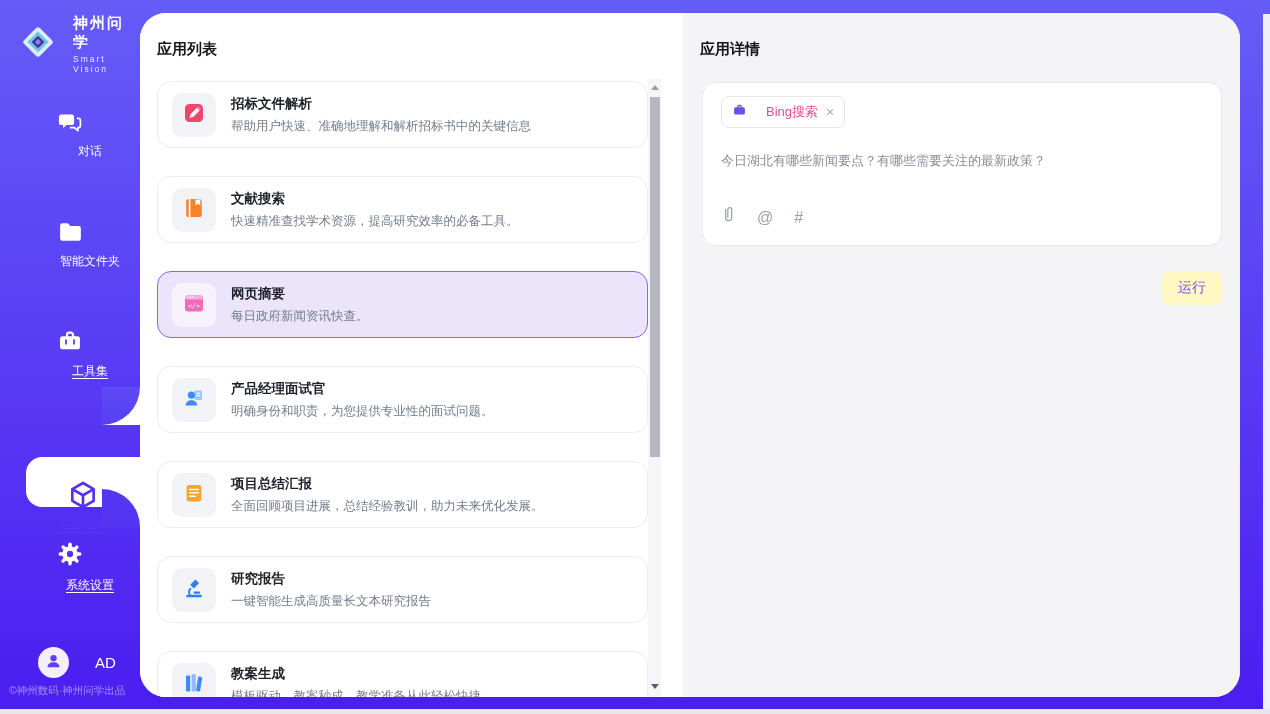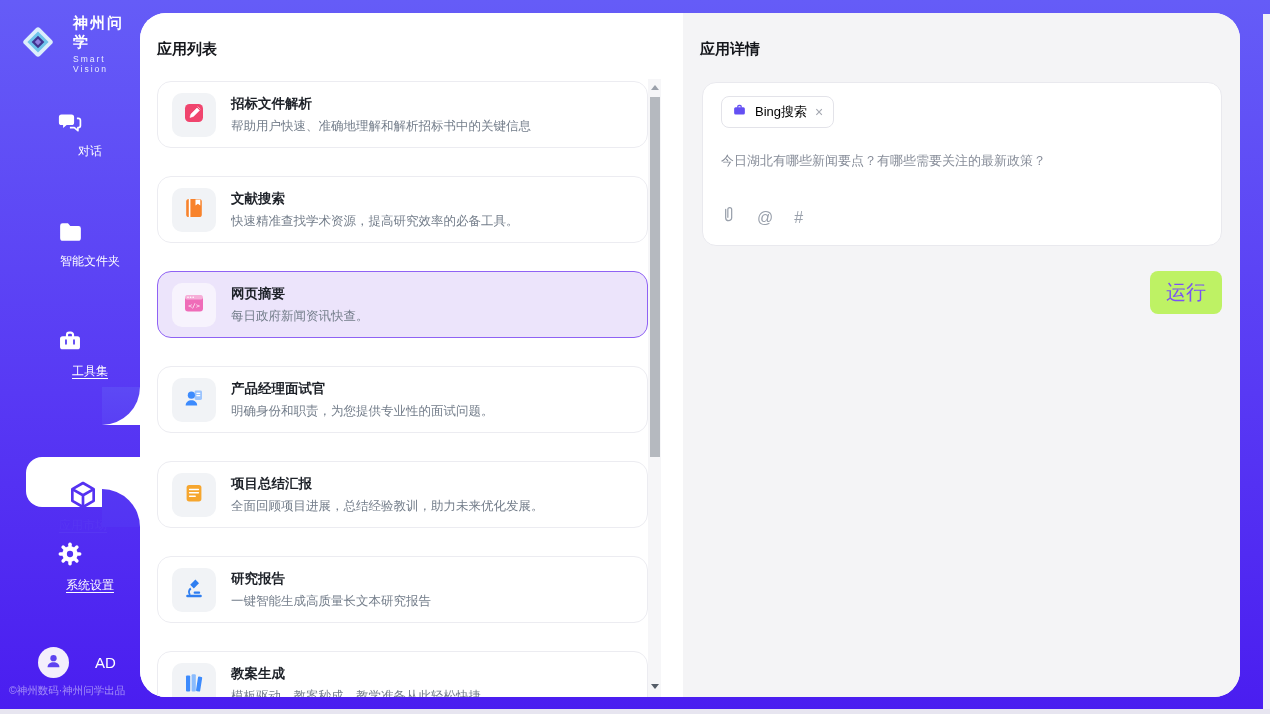--- a/index.html
+++ b/index.html
@@ -48,26 +48,26 @@
   
   .scrollbar { position:absolute; top:66px; bottom:0; left:508px; width:13px; background:#f6f6f8; }
   .sb-up { position:absolute; top:6px; left:3px; width:0; height:0; border-left:4px solid transparent; border-right:4px solid transparent; border-bottom:5px solid #9aa0aa; cursor:pointer; }
   .sb-thumb { position:absolute; top:18px; left:1.5px; width:10px; height:360px; background:#b5b9bf; cursor:pointer; }
   .sb-down { position:absolute; bottom:8px; left:3px; width:0; height:0; border-left:4px solid transparent; border-right:4px solid transparent; border-top:5px solid #555d68; cursor:pointer; }
 
   
   .detail-panel { position:relative; flex:1; background:#f4f4f6; }
   .detail-card { position:absolute; left:19px; right:18px; top:69px; height:164px; background:#fff; border:1px solid #e9e9ee; border-radius:14px; padding:13px 18px; }
   .tool-tag { display:inline-flex; align-items:center; gap:8px; border:1px solid #e3e3e9; border-radius:8px; padding:6px 10px; background:#fff; cursor:default; }
-  .tool-tag .tg-label { font-size:13px; color:#000000; }
+  .tool-tag .tg-label { font-size:13px; color:#ec4899;margin-left:11px; }
   .tool-tag .tg-close { font-size:14px; color:#a3a7b0; cursor:pointer; line-height:1; }
   .query-text { margin-top:24px; font-size:13px; color:#878d99; }
   .composer-tools { position:absolute; left:18px; bottom:16px; display:flex; align-items:center; gap:21px; color:#9aa1ac; }
   .composer-tools .txt-ic { font-size:16px; cursor:pointer; }
-  .run-btn { position:absolute; right:18px; top:258px; background:#bef264; color:#7a52f4; font-size:20px; border:none; border-radius:8px; padding:8px 16px; cursor:pointer; }
+  .run-btn { position:absolute; right:18px; top:258px; background:#fef9c3; color:#7a52f4; font-size:14px; border:none; border-radius:8px; padding:8px 16px; cursor:pointer; }
 </style>
 </head>
 <body>
 
 <div class="page">
   <div class="edge-right"></div>
   <div class="edge-bottom"></div>
 
   <div class="sidebar">
     <div class="logo">

